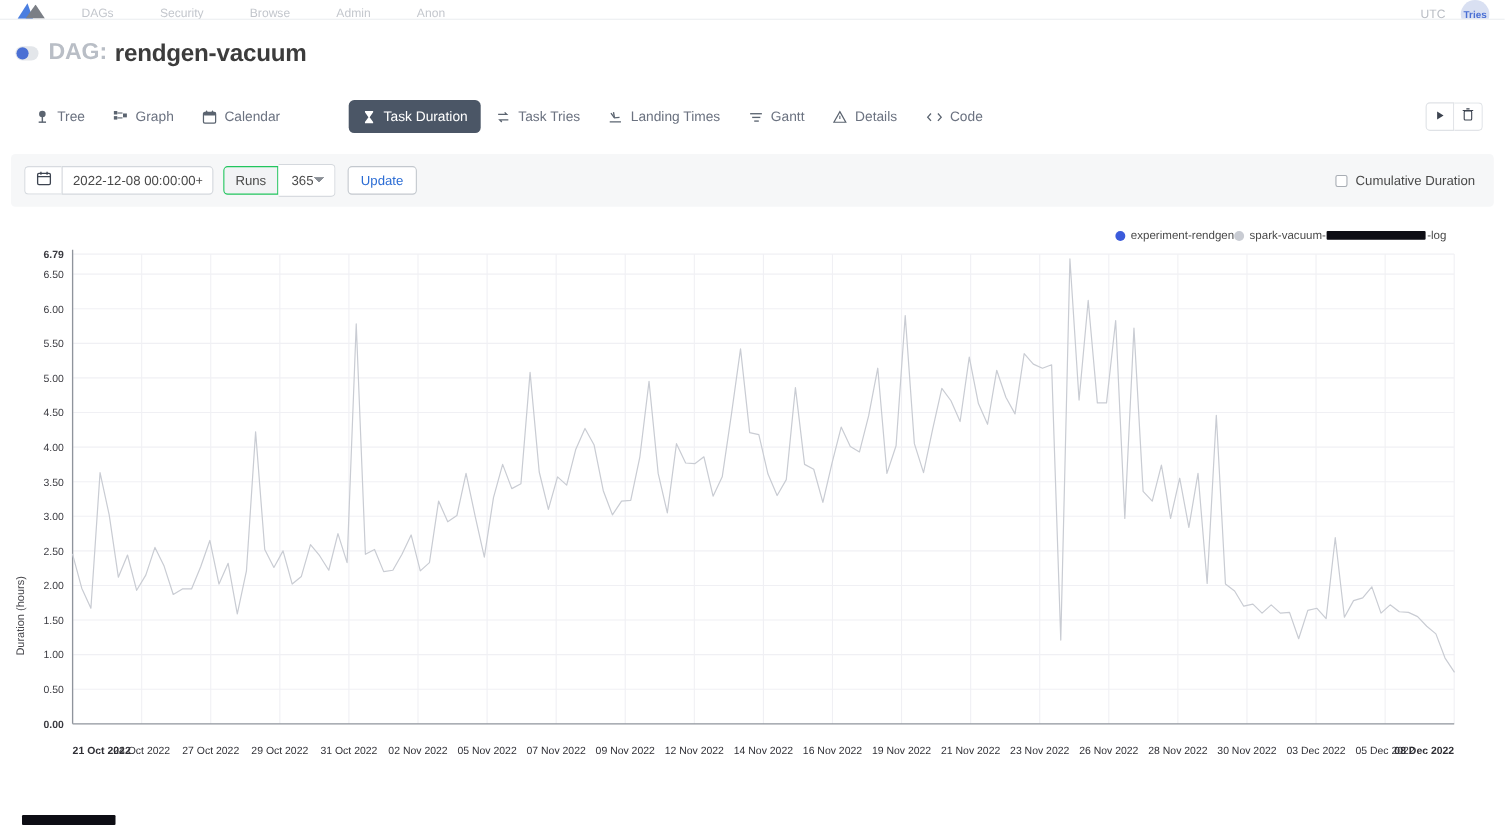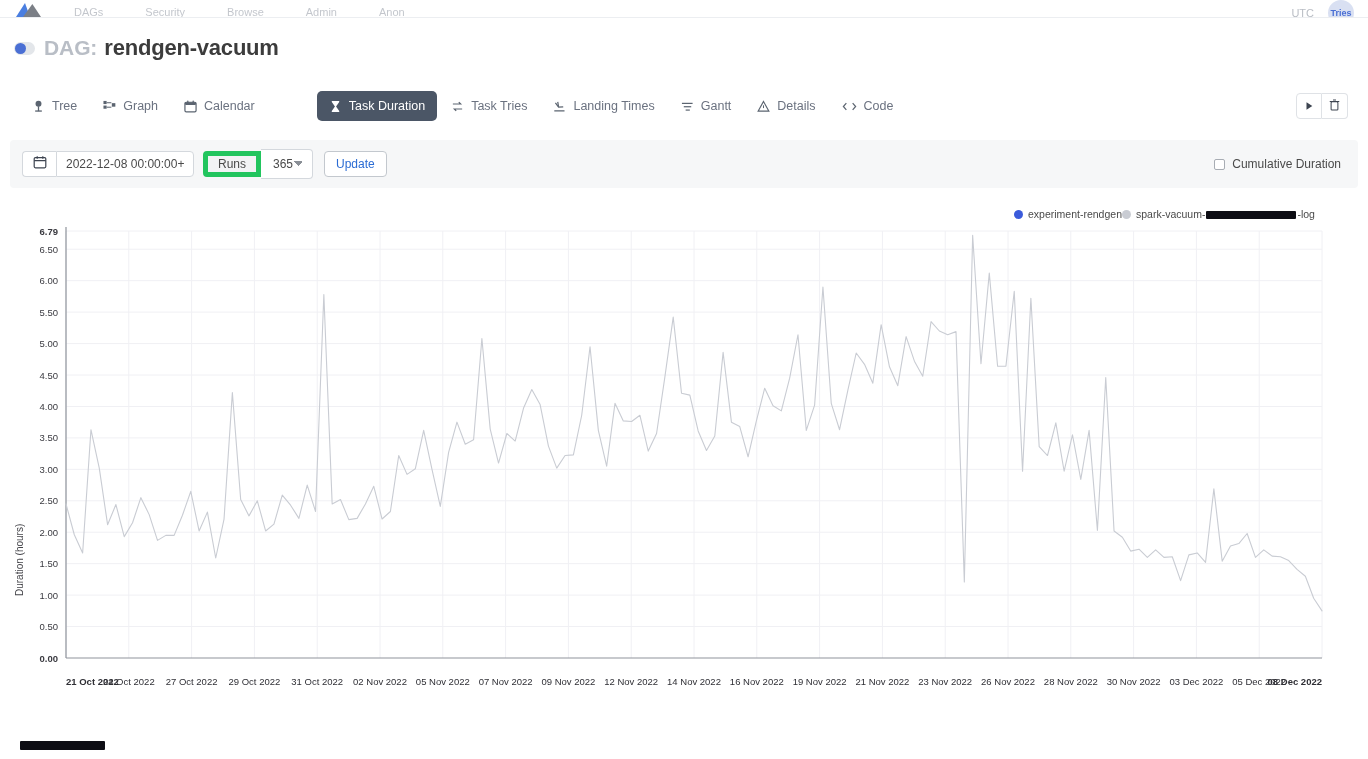--- a/index.html
+++ b/index.html
@@ -100,21 +100,21 @@
     border-radius:4px 0 0 4px; background:#fff;
     display:flex; align-items:center; justify-content:center; cursor:pointer;
   }
   .date-input{
     height:26px; border:1px solid #d4d8dd; background:#fff;
     font-size:12px; color:#4a4a4a; padding:0 9px; width:138px;
     font-family:"Liberation Sans", sans-serif; outline:none;
     border-radius:0 4px 4px 0;
   }
   .runs-label{
-    height:26px; border:5px solid #22c55e; background:#f2f3f5; color:#4a4a4a;
+    height:26px; border:1px solid #22c55e; background:#f2f3f5; color:#4a4a4a;
     font-size:12px; display:flex; align-items:center; padding:0 10px;
     margin-left:9px; border-radius:4px 0 0 4px;
   }
   .runs-select{
     height:30px; border:1px solid #d4d8dd; border-left:none; background:#fff;
     font-size:12px; color:#4a4a4a; padding:0 6px 0 12px; width:52px;
     font-family:"Liberation Sans", sans-serif; outline:none;
     border-radius:0 4px 4px 0; -webkit-appearance:none; appearance:none;
     background-image:
       linear-gradient(45deg, transparent 50%, #8a8f96 50%),

